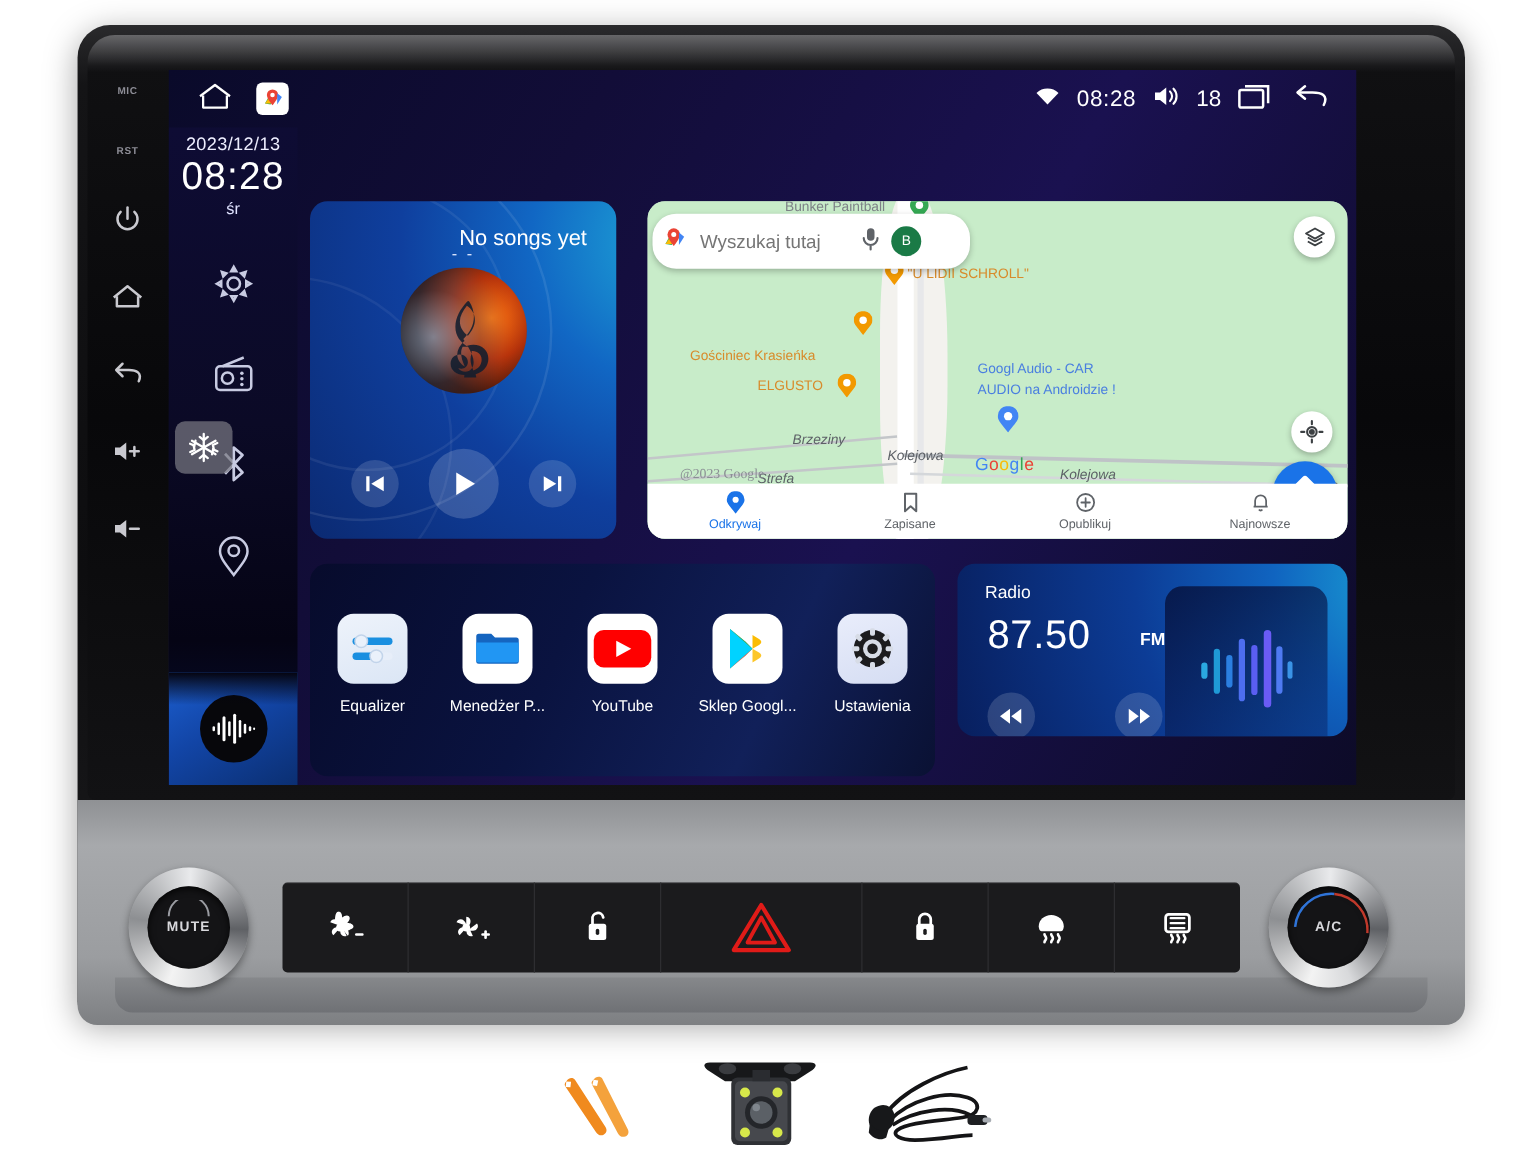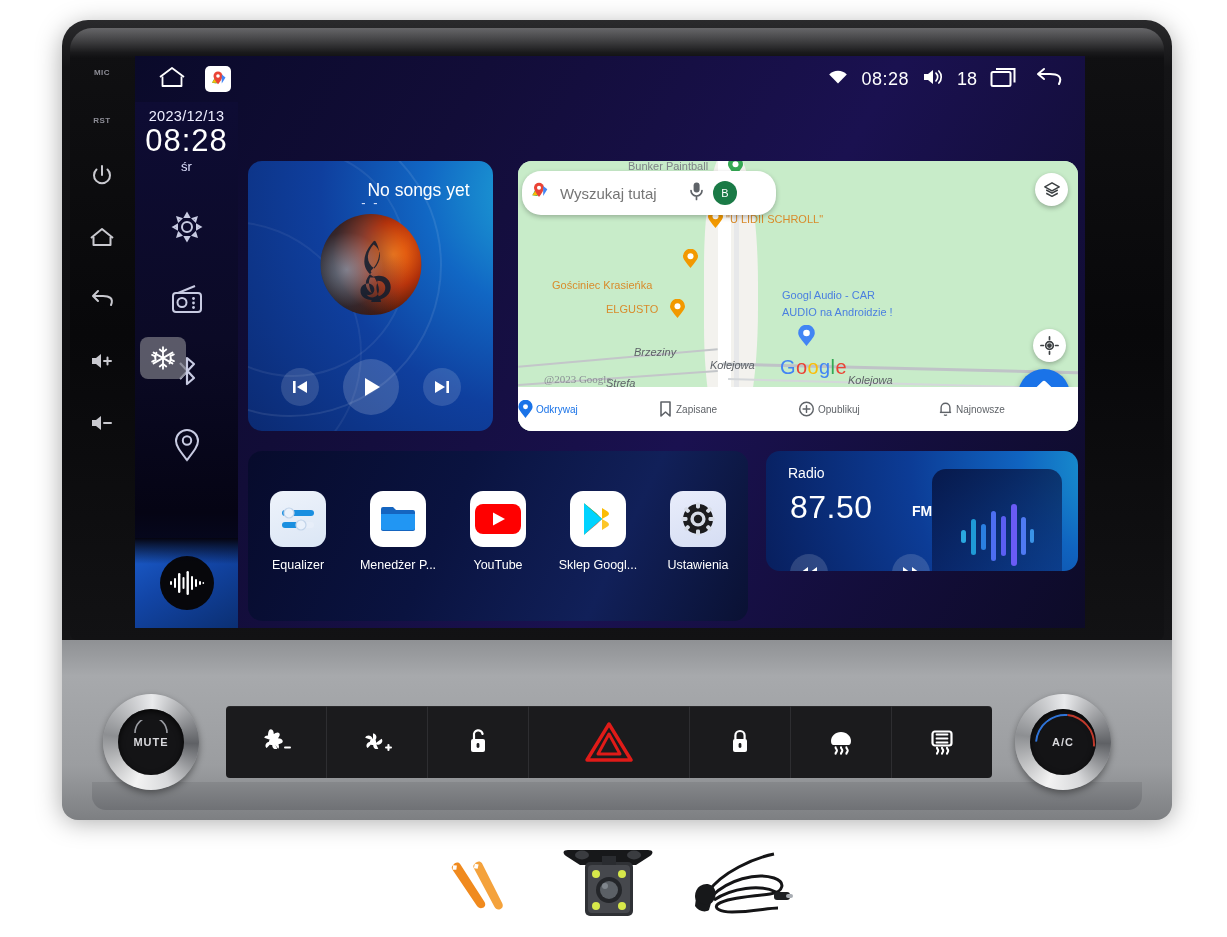--- a/index.html
+++ b/index.html
@@ -112,39 +112,39 @@
     display:flex;align-items:center;gap:9px;padding:0 7px;box-shadow:0 2px 5px rgba(0,0,0,.25);}
   .searchbar input{border:0;outline:0;background:transparent;font-size:15px;color:#5f6368;
     font-family:"Liberation Sans",sans-serif;width:118px;}
   .avatar{width:24px;height:24px;border-radius:50%;background:#1a7a46;color:#fff;font-size:11px;
     display:flex;align-items:center;justify-content:center;}
   .map-fab{position:absolute;width:33px;height:33px;border-radius:50%;background:#fff;
     display:flex;align-items:center;justify-content:center;box-shadow:0 2px 5px rgba(0,0,0,.28);}
   .start-fab{position:absolute;right:8px;top:208px;width:52px;height:52px;border-radius:50%;background:#1a73e8;
     display:flex;flex-direction:column;align-items:center;justify-content:center;box-shadow:0 2px 6px rgba(0,0,0,.3);}
   .start-fab .lbl{color:#fff;font-size:11px;font-weight:bold;margin-top:-2px;}
-  .google-wm{position:absolute;left:262px;bottom:52px;font-size:20px;letter-spacing:.4px;}
+  .google-wm{position:absolute;left:262px;bottom:52px;font-size:14px;letter-spacing:.4px;}
   .gw1{color:#4285F4}.gw2{color:#EA4335}.gw3{color:#FBBC05}.gw4{color:#4285F4}.gw5{color:#34A853}.gw6{color:#EA4335}
   .map-copy{position:absolute;left:26px;bottom:46px;font-size:11px;color:#8a8f94;font-family:Liberation Serif, serif;}
   .map-nav{position:absolute;left:0;bottom:0;width:100%;height:44px;background:#fff;
     display:flex;align-items:center;}
-  .mnav{flex:1;display:flex;align-items:center;gap:3px;font-size:10px;color:#5f6368;}
+  .mnav{flex:1;display:flex;flex-direction:column;align-items:center;gap:3px;font-size:10px;color:#5f6368;}
   .mnav.active{color:#1a73e8;}
   .rail-line{position:absolute;height:2px;background:#c3c6c9;}
 
   
   .card-apps{left:0;top:345px;width:500px;height:170px;
     background:linear-gradient(115deg,#070b2c 0%,#0a1340 40%,#112059 72%,#0a1133 100%);}
   .apps-row{position:absolute;left:0;top:40px;width:100%;display:flex;justify-content:space-around;}
   .app{width:80px;display:flex;flex-direction:column;align-items:center;gap:11px;}
   .app-ico{width:56px;height:56px;border-radius:13px;display:flex;align-items:center;justify-content:center;overflow:hidden;}
   .app-label{font-size:12.5px;color:#fff;white-space:nowrap;max-width:82px;overflow:hidden;text-overflow:ellipsis;}
 
   
-  .card-radio{left:518px;top:345px;width:312px;height:120px;
+  .card-radio{left:518px;top:345px;width:312px;height:138px;
     background:radial-gradient(circle at 112% 10%,#1a9fd4 0%,#1064c0 26%,#0c3c96 56%,#081f5e 100%);}
   .radio-lbl{position:absolute;left:22px;top:14px;color:#fff;font-size:14px;}
   .radio-freq{position:absolute;left:24px;top:38px;color:#fff;font-size:32px;letter-spacing:.5px;}
   .radio-fm{position:absolute;left:146px;top:52px;color:#fff;font-size:14px;font-weight:bold;}
   .rbtn{position:absolute;width:38px;height:38px;border-radius:50%;background:rgba(255,255,255,.15);
     display:flex;align-items:center;justify-content:center;}
   .radio-art{position:absolute;right:16px;top:18px;width:130px;height:134px;border-radius:14px;
     background:linear-gradient(150deg,rgba(6,18,62,.85),rgba(10,44,118,.5));
     display:flex;align-items:center;justify-content:center;}
 

